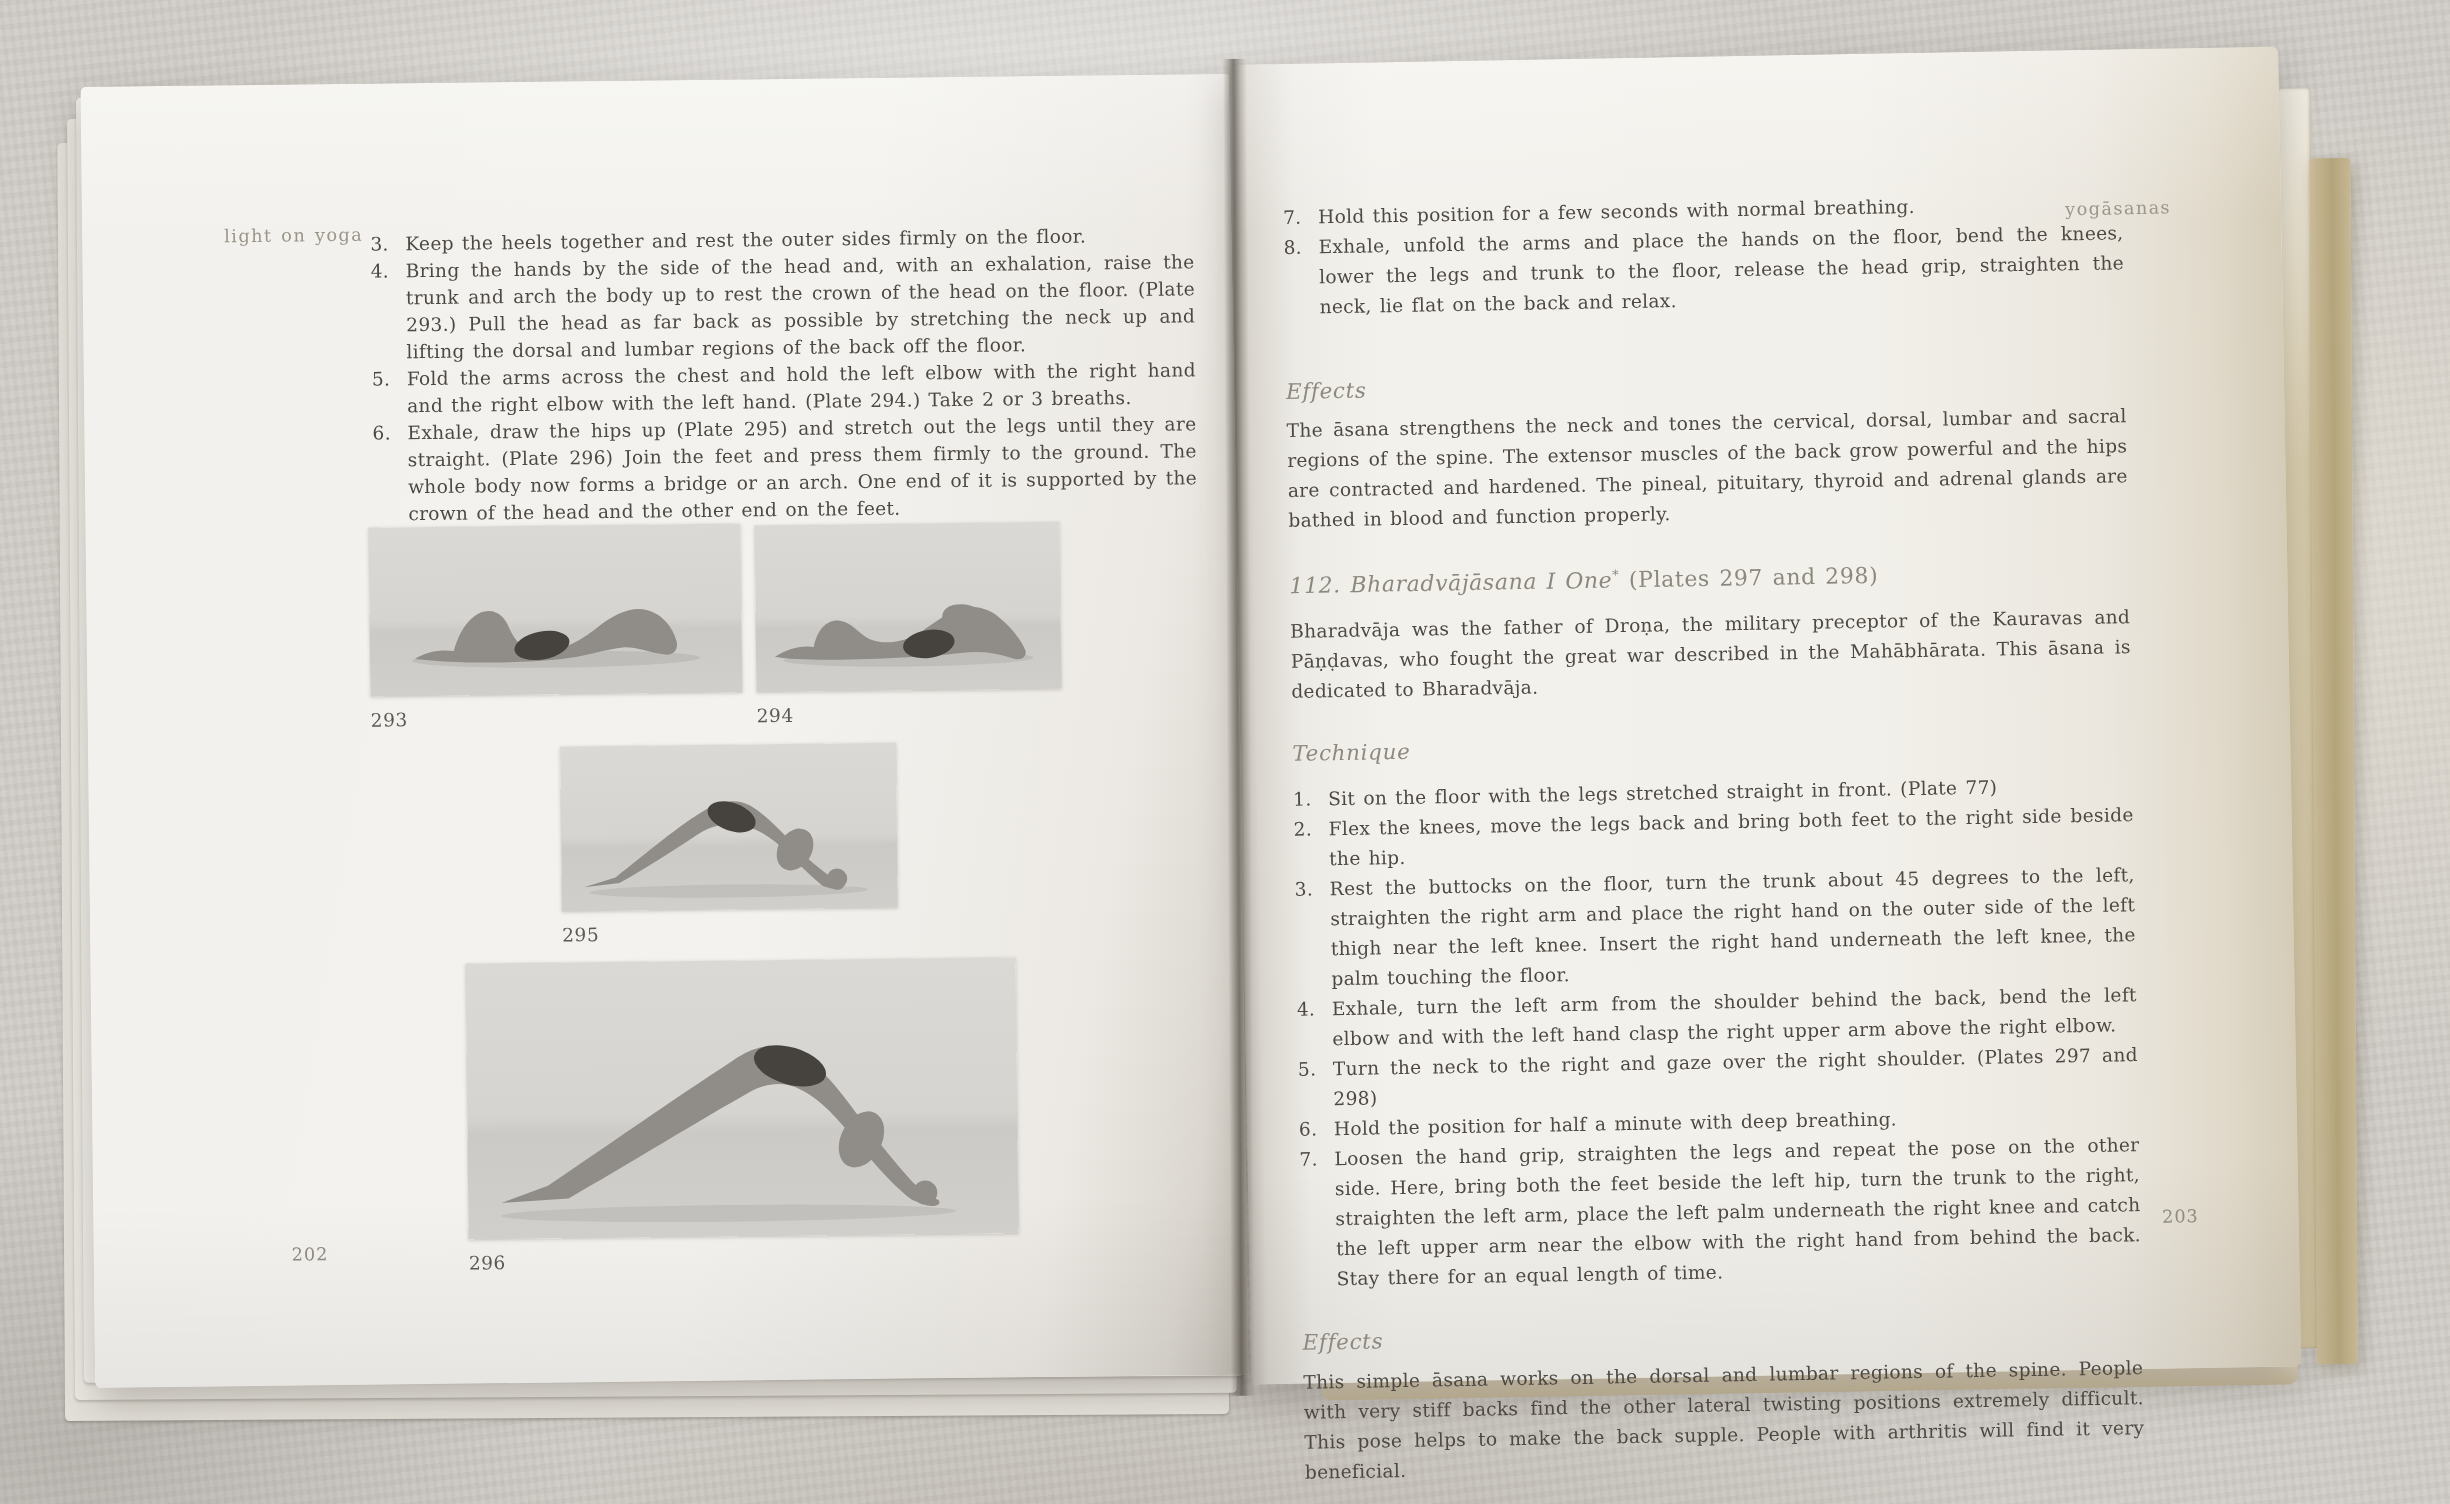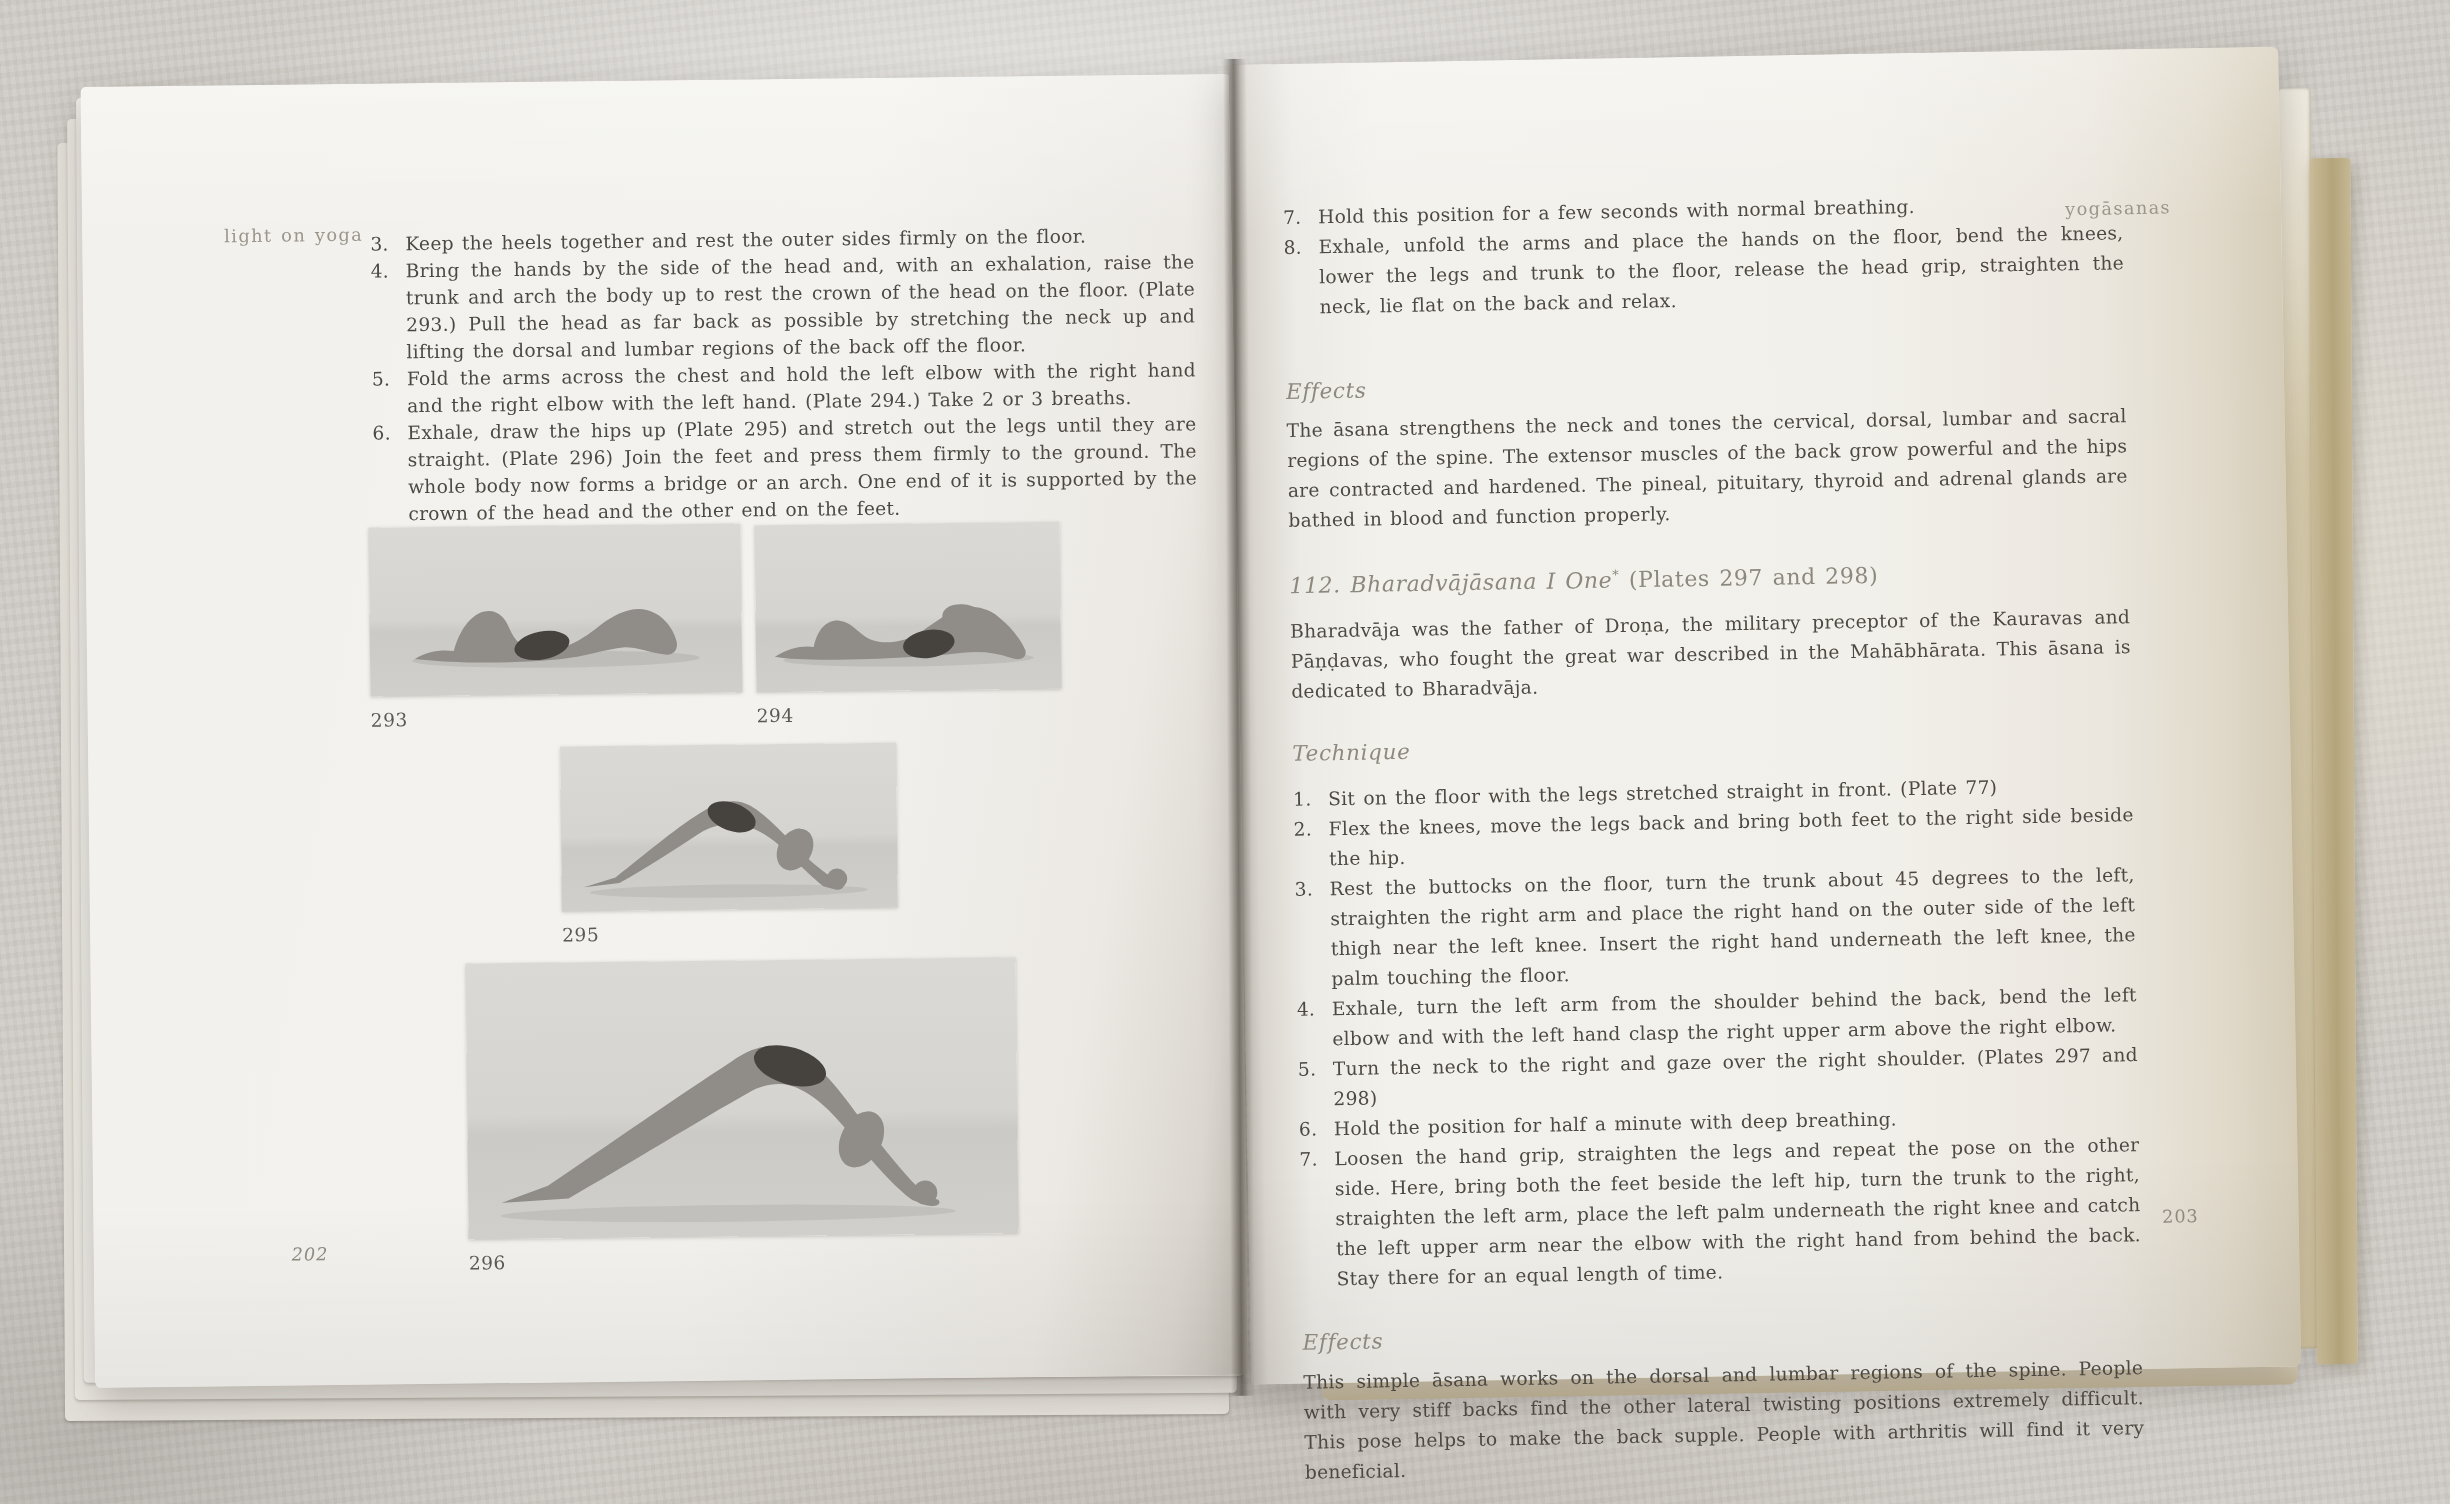--- a/index.html
+++ b/index.html
@@ -162,21 +162,21 @@
             <ellipse cx="280" cy="272" rx="245" ry="9" fill="rgba(60,56,50,0.09)"></ellipse>
             <path fill="#908c87" d="M36 258 L86 240 C150 198 226 146 286 108 C306 94 328 88 348 96 C376 108 398 136 422 170 C440 194 460 220 478 240 C490 252 500 258 506 260 C510 264 504 268 494 266 L478 260 C462 248 444 228 426 206 C404 178 384 152 360 140 C342 130 322 132 304 142 C256 168 166 222 108 254 L36 258 Z"></path>
             <circle cx="492" cy="252" r="13" fill="#908c87"></circle>
             <ellipse cx="424" cy="194" rx="22" ry="32" fill="#908c87" transform="rotate(28 424 194)"></ellipse>
             <ellipse cx="348" cy="114" rx="40" ry="20" fill="#46433f" transform="rotate(17 348 114)"></ellipse>
           </svg>
         </div>
         <figcaption>296</figcaption>
       </figure>
 
-      <div class="pagenum" style="left:198px;top:1160px;font-style:italic;">202</div>
+      <div class="pagenum" style="left:198px;top:1160px;">202</div>
     </div>
 
     <div class="spine"></div>
 
     <div class="page page-right body-text">
       <div class="runhead" style="right:110px;top:149px;">yogāsanas</div>
 
       <div class="col">
 
         <div class="steps-top">

